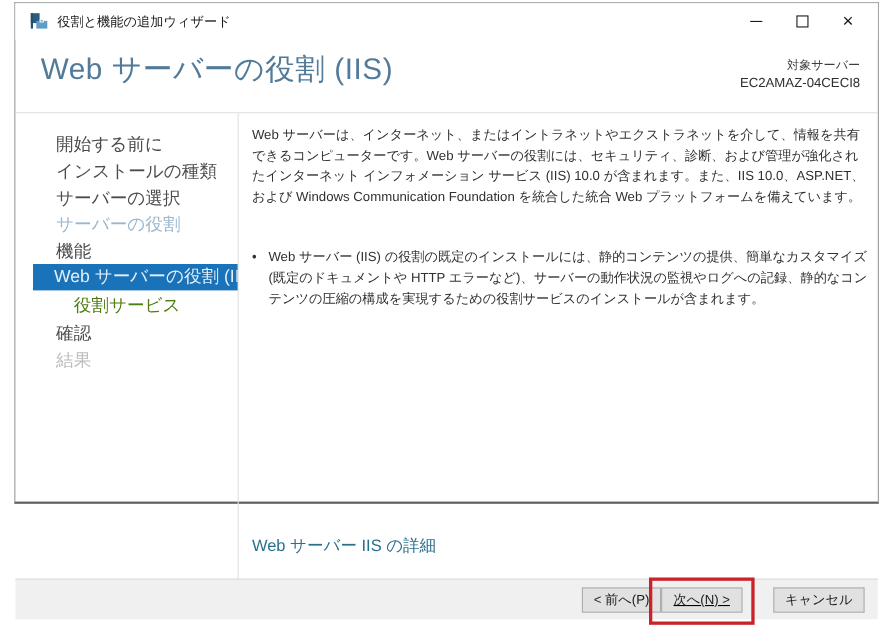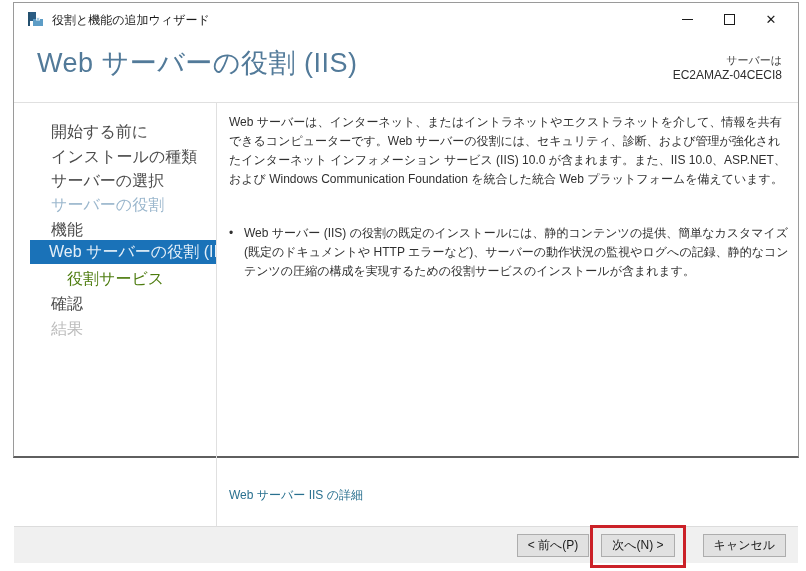--- a/index.html
+++ b/index.html
@@ -49,38 +49,38 @@
   .s-current{
     background:#1a72b8;color:#e4eff8;height:24px;line-height:24px;padding-left:19px;
   }
   
   .content-block{position:absolute;color:#303030;font-size:12px;line-height:19px;}
   .intro{left:215px;top:110px;width:562px;}
   .bullet-block{left:215px;top:221px;width:562px;display:flex;}
   .bullet-block .marker{width:15px;flex:none;}
   .bullet-block .btext{flex:1;}
   .detail-link{
-    position:absolute;left:215px;top:484px;font-size:12px;color:#29708f;
+    position:absolute;left:215px;top:484px;font-size:15px;color:#29708f;
     cursor:pointer;white-space:nowrap;text-decoration:none;
   }
   
   .footer{
     position:absolute;left:0;right:0;top:523px;height:36px;background:#f0f0f0;
     border-top:1px solid #dcdcdc;display:flex;align-items:center;
     justify-content:flex-end;padding-right:12px;box-sizing:content-box;
   }
   .btn{
     height:23px;min-width:70px;padding:0 10px;box-sizing:border-box;
     background:#e1e1e1;border:1px solid #adadad;font-size:12px;color:#1a1a1a;
     font-family:inherit;display:inline-flex;align-items:center;justify-content:center;
     white-space:nowrap;cursor:default;
   }
   .btn:disabled,.btn.disabled{color:#9f9f9f;border-color:#d4d4d4;background:#fbfbfb;}
-  .gap-prev{margin-right:12px;}
-  .gap-next{margin-right:28px;}
+  .gap-prev{margin-right:0;}
+  .gap-next{margin-right:28px;text-decoration:underline;}
   .gap-install{margin-right:6px;}
   .next-wrap{position:relative;display:inline-flex;}
   .red-box{
     position:absolute;left:-11px;top:-9px;right:-11px;bottom:-11px;
     border:3px solid #cb2128;pointer-events:none;
   }
 </style>
 </head>
 <body>
 
@@ -101,21 +101,21 @@
         </div>
       <div class="winbtn max">
           <span></span>
         </div>
       <div class="winbtn">✕</div>
     </div>
   </div>
 
   <div class="pagetitle">Web サーバーの役割 (IIS)</div>
   <div class="target">
-    <div class="tlabel">サーバーは</div>
+    <div class="tlabel">対象サーバー</div>
     <div class="tname">EC2AMAZ-04CECI8</div>
   </div>
   <div class="hdivider"></div>
   <div class="vdivider"></div>
 
   <div>
     <div class="side-row s-normal" style="top:116px">開始する前に</div>
     <div class="side-row s-normal" style="top:141px">インストールの種類</div>
     <div class="side-row s-normal" style="top:165px">サーバーの選択</div>
     <div class="side-row s-visited" style="top:189px">サーバーの役割</div>

